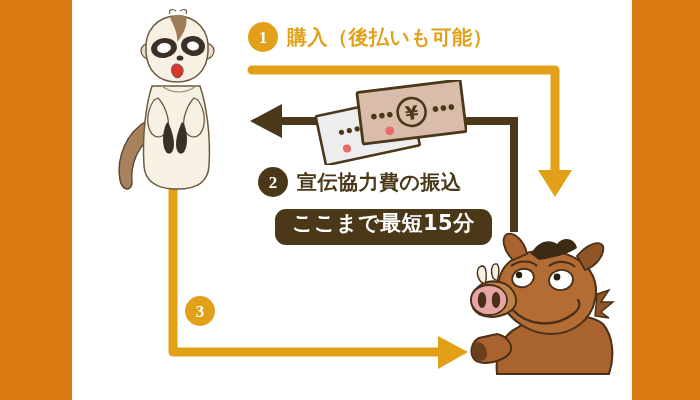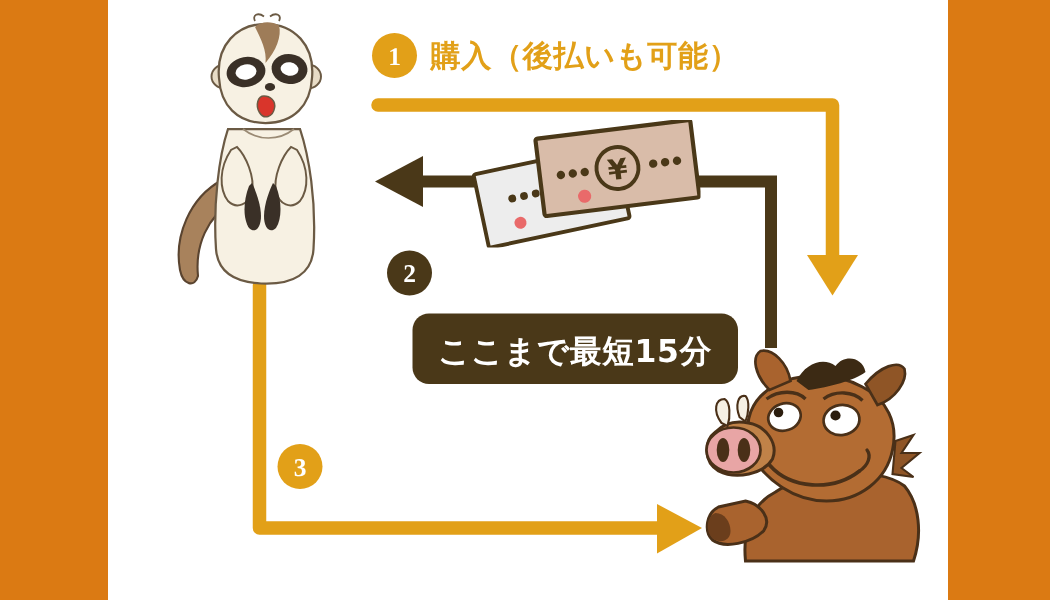--- a/index.html
+++ b/index.html
@@ -87,21 +87,21 @@
   #step-2 { left: 186px; top: 167px; }
   #step-3 { left: 113px; top: 296px; }
 
   
   #time-badge {
     position: absolute;
     left: 203px;
     top: 209px;
     background: #4A3818;
     border-radius: 11px;
-    padding: 11px 17px 8px 17px;
+    padding: 0 17px 8px 17px;
     color: #ffffff;
     font-size: 21px;
     font-weight: bold;
     letter-spacing: 0.5px;
     white-space: nowrap;
     font-family: "DejaVu Sans", "Liberation Sans", sans-serif;
   }
 
   
   #meerkat  { left: 38px;  top: 8px;   width: 130px; height: 190px; }
@@ -254,20 +254,21 @@
       </svg>
     </div>
 
     <div class="step-row" id="step-1">
       <div class="badge orange">1</div>
       <div class="step-label orange">購入（後払いも可能）</div>
     </div>
 
     <div class="step-row" id="step-2">
       <div class="badge brown">2</div>
+      <div class="step-label brown">宣伝協力費の振込</div>
     </div>
 
     <div id="time-badge">ここまで最短15分</div>
 
     <div class="step-row" id="step-3">
       <div class="badge orange">3</div>
     </div>
 
   </div>
 </div>

